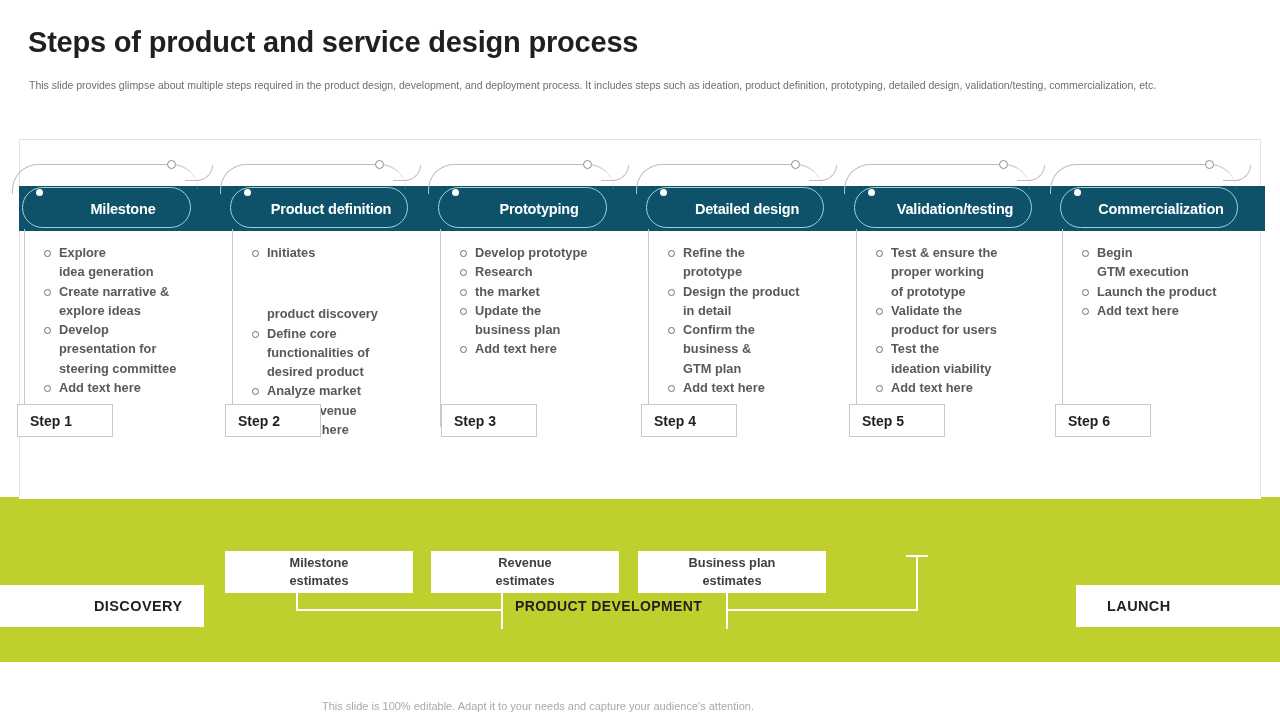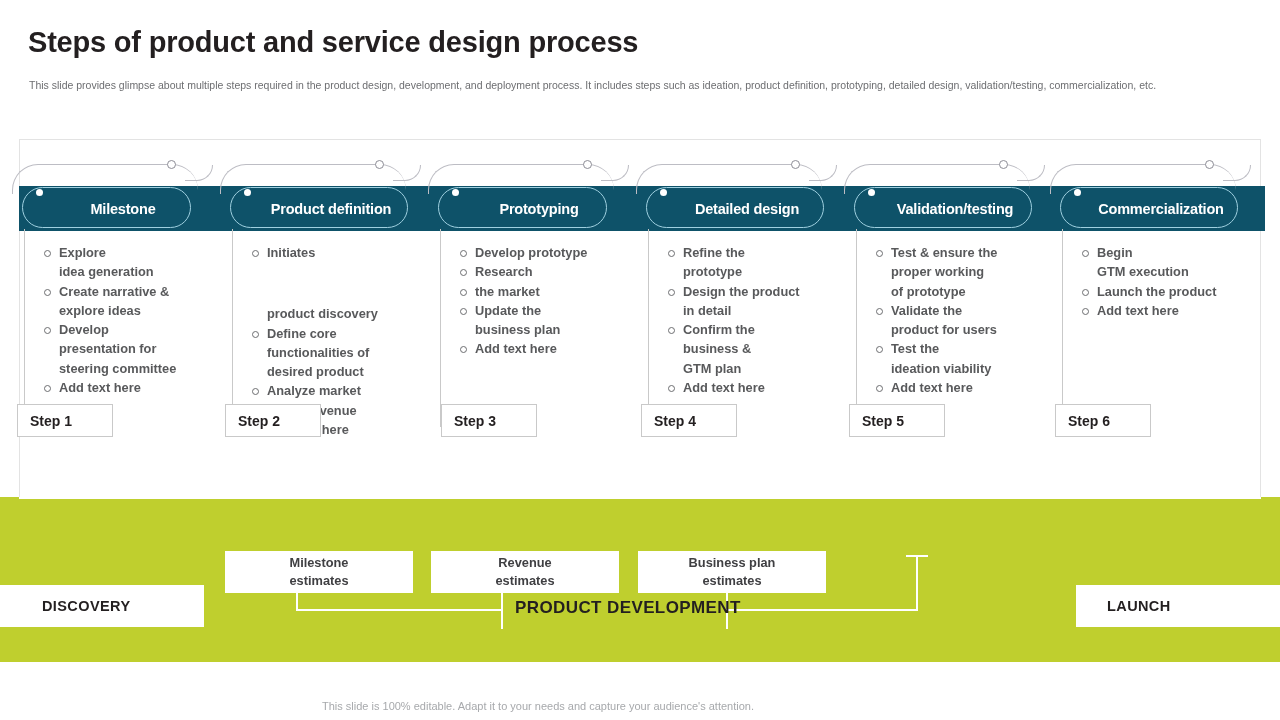--- a/index.html
+++ b/index.html
@@ -145,25 +145,25 @@
   }
 
   
   .phase {
     position: absolute; height: 42px; background: #ffffff;
     display: flex; align-items: center;
     font-size: 14.5px; font-weight: 700; color: #231f20;
     letter-spacing: 0.4px;
     z-index: 4;
   }
-  .phase-discovery { left: -1px; top: 585px; width: 205px; padding-left: 43px; }
+  .phase-discovery { left: -1px; top: 585px; width: 205px; padding-left: 95px; }
   .phase-launch   { left: 1076px; top: 585px; width: 205px; padding-left: 31px; }
   .phase-mid {
     position: absolute; left: 515px; top: 598px;
-    font-size: 17px; font-weight: 700; color: #231f20;
+    font-size: 14px; font-weight: 700; color: #231f20;
     letter-spacing: 0.4px; z-index: 4;
   }
 
   
   .cline { position: absolute; background: #ffffff; z-index: 3; }
 
   
   .footer {
     position: absolute; left: 0; top: 700px; width: 1076px;
     text-align: center; font-size: 11px; color: #a7a9ac;

